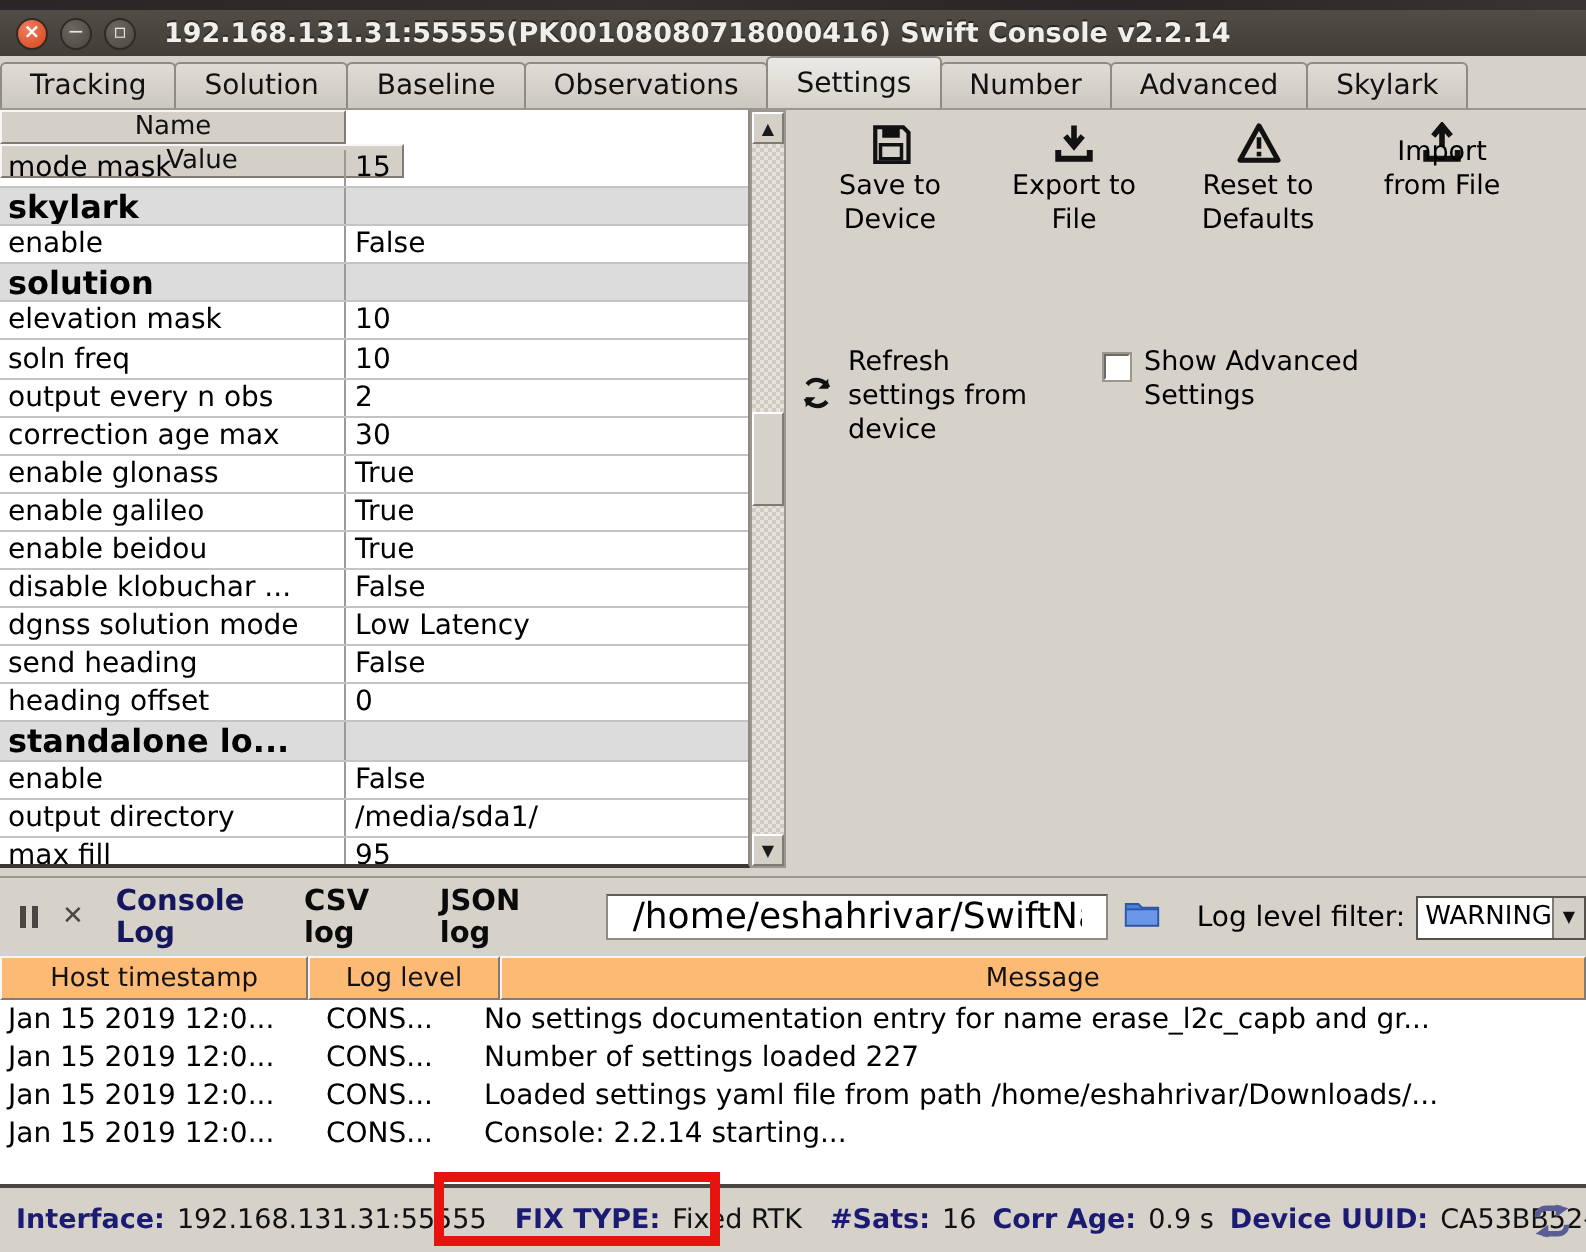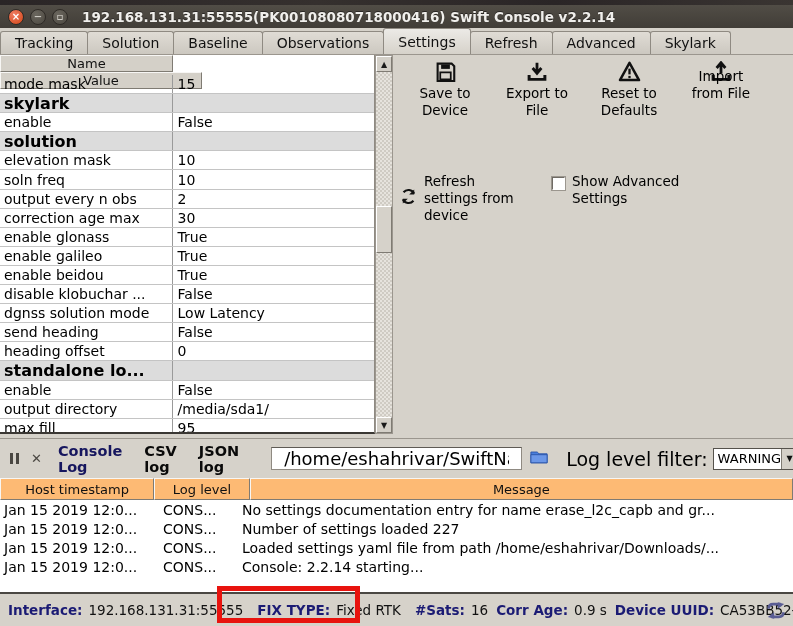--- a/index.html
+++ b/index.html
@@ -80,21 +80,21 @@
     border-top:1px solid #9b968e; display:flex; align-items:center; }
   .pause-icon { display:flex; gap:3px; margin-left:10px; }
   .pause-icon i { display:block; width:3px; height:11px; background:#4a4742; }
   .clear-icon { margin-left:12px; color:#4a4742; font-size:13px; font-weight:bold; }
   .log-link { margin-left:16px; font-size:14.5px; font-weight:bold; color:#16165e; }
   .log-tab { margin-left:22px; font-size:14.5px; font-weight:bold; color:#0a0a0a; }
   .path-input { margin-left:32px; width:288px; height:23px; background:#fff;
     border:1px solid #8f8a82; border-top:1px solid #5f5b55; font-size:18px; padding:0 12px; color:#000;
     font-family:"DejaVu Sans", sans-serif; }
   .folder-icon { margin-left:8px; }
-  .filter-label { margin-left:18px; font-size:19px; color:#000; white-space:nowrap; }
+  .filter-label { margin-left:18px; font-size:14px; color:#000; white-space:nowrap; }
   .dropdown { margin-left:5px; width:94px; height:22px; background:#fff; border:1px solid #55524c;
     display:flex; align-items:center; position:relative; }
   .dd-value { font-size:13px; color:#000; padding-left:4px; flex:1;text-align:right; }
   .dd-btn { width:16px; height:20px; background:#d4d0c8;
     border-left:1px solid #7f7b73; display:flex; align-items:center; justify-content:center;
     font-size:8px; color:#111; }
 
   
   .log-header { position:absolute; left:0; top:478px; width:793px; height:22px; display:flex; }
   .log-header .hcell { background:#fdba74; border-top:1px solid #f7f6f4; border-left:1px solid #f7f6f4;
@@ -130,21 +130,21 @@
     <span class="win-btn minmax">▫</span>
     <span class="title-text">192.168.131.31:55555(PK00108080718000416) Swift Console v2.2.14</span>
   </div>
 
   <div class="tab-bar">
     <span class="tab">Tracking</span>
     <span class="tab">Solution</span>
     <span class="tab">Baseline</span>
     <span class="tab">Observations</span>
     <span class="tab active">Settings</span>
-    <span class="tab">Refresh</span>
+    <span class="tab">Number</span>
     <span class="tab">Advanced</span>
     <span class="tab">Skylark</span>
   </div>
 
   <div class="main">
 
     <div class="settings-table">
       <div class="st-header">
         <div class="hcell c-name">Name</div>
         <div class="hcell c-value">Value</div>

